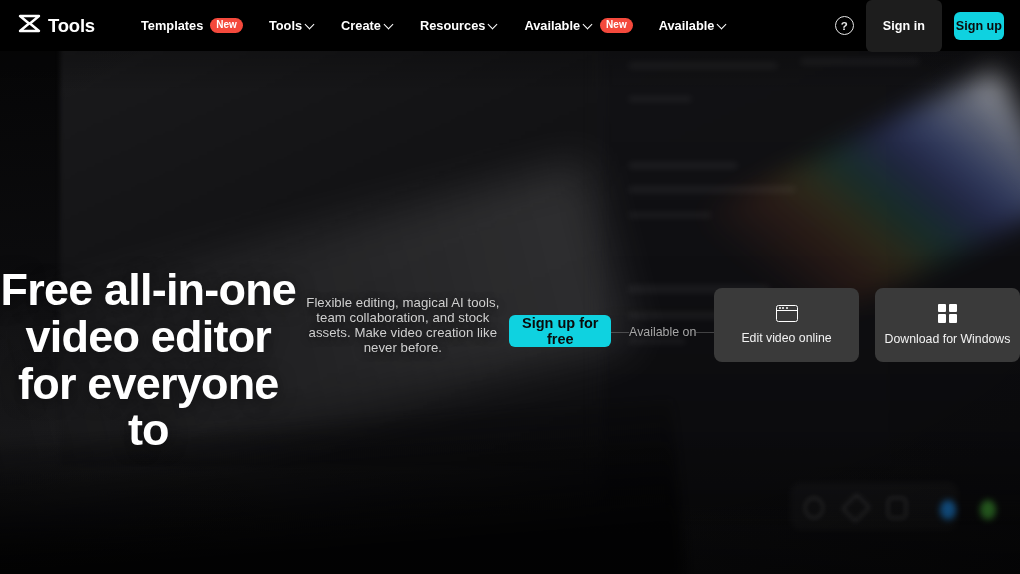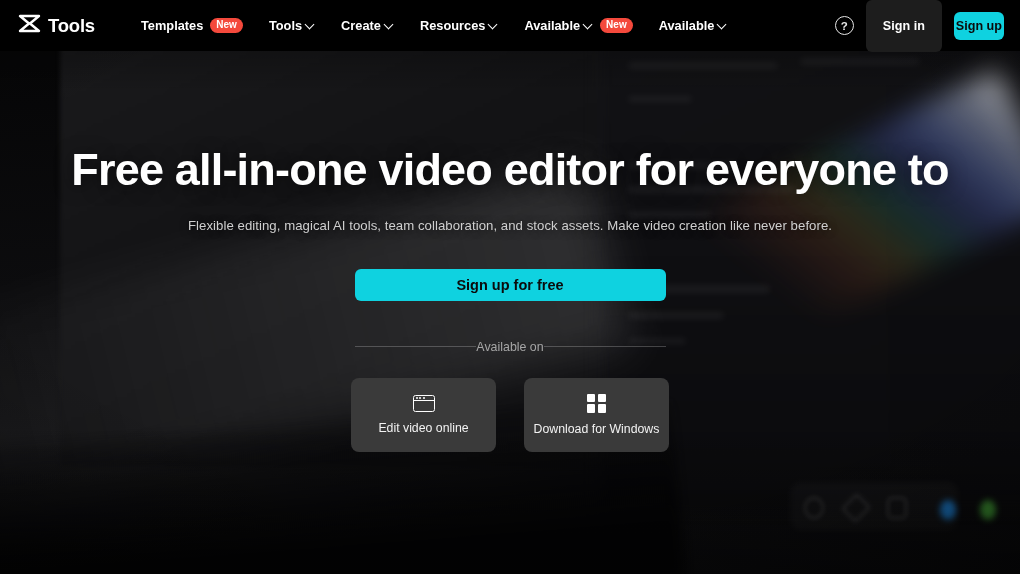--- a/index.html
+++ b/index.html
@@ -147,21 +147,21 @@
   }
   .btn-signup {
     background: #0fd2e0; color: #0b0b0b;
     font-size: 12.6px; font-weight: 700;
     padding: 7px 2px; border-radius: 6px; border: none; cursor: pointer;
   }
 
   
   .hero {
     position: absolute; left: 0; top: 51px; width: 1020px; height: 523px;
-    display: flex; flex-direction: column; align-items: center;
+    display: flex; flex-direction: row; align-items: center;
     z-index: 10;
   }
   .headline {
     margin-top: 96px;
     width: 900px; text-align: center;
     color: #fff; font-size: 45px; font-weight: 700;
     line-height: 1.04; letter-spacing: -0.8px;
     text-shadow: 0 2px 18px rgba(0,0,0,.55);
   }
   .subtitle {
@@ -177,21 +177,21 @@
     border: none; border-radius: 6px;
     font-size: 14.5px; font-weight: 700;
     cursor: pointer;
   }
   .available {
     margin-top: 39px;
     width: 311px; display: flex; align-items: center; 
   }
   .avail-rule { flex: 1; height: 1px; background: rgba(255,255,255,.22); }
   .avail-text { color: #a6a6a6; font-size: 12.4px; white-space: nowrap; }
-  .platforms { margin-top: 24px; display: flex; gap: 28px; }
+  .platforms { margin-top: 24px; display: flex; gap: 16px; }
   .plat-card {
     width: 145px; height: 74px;
     background: #3a3a3a; border-radius: 8px;
     display: flex; flex-direction: column; align-items: center; justify-content: center;
     gap: 9px; cursor: pointer;
   }
   .plat-label { color: #f2f2f2; font-size: 12.3px; }
   .ico-browser {
     width: 22px; height: 17px; border: 1.8px solid #fff; border-radius: 2.5px;
     position: relative;

